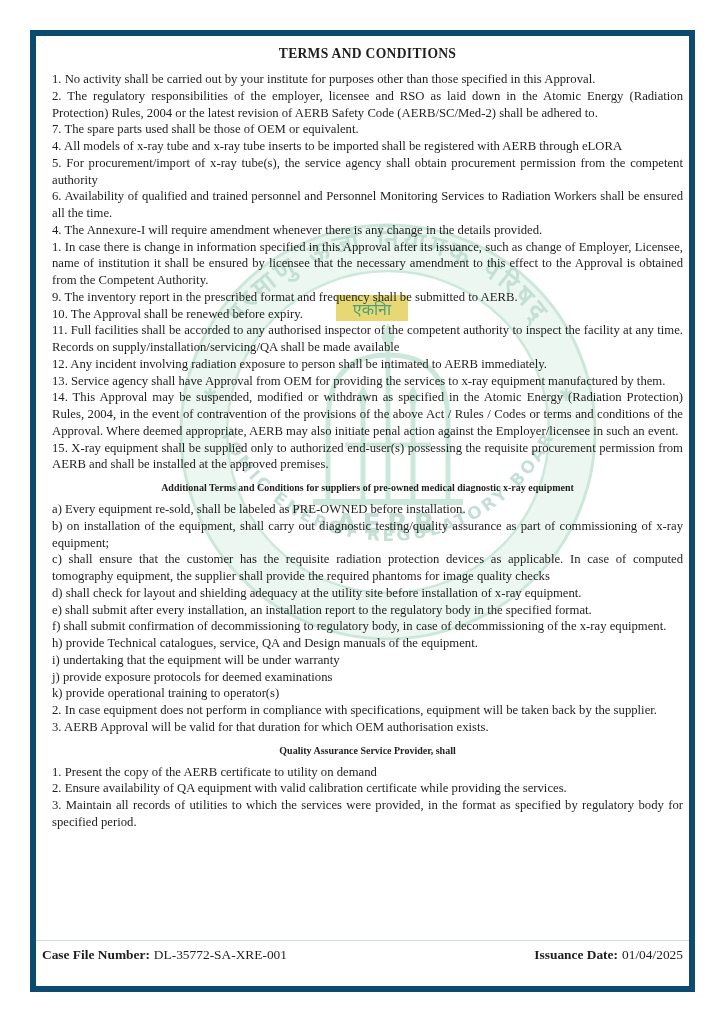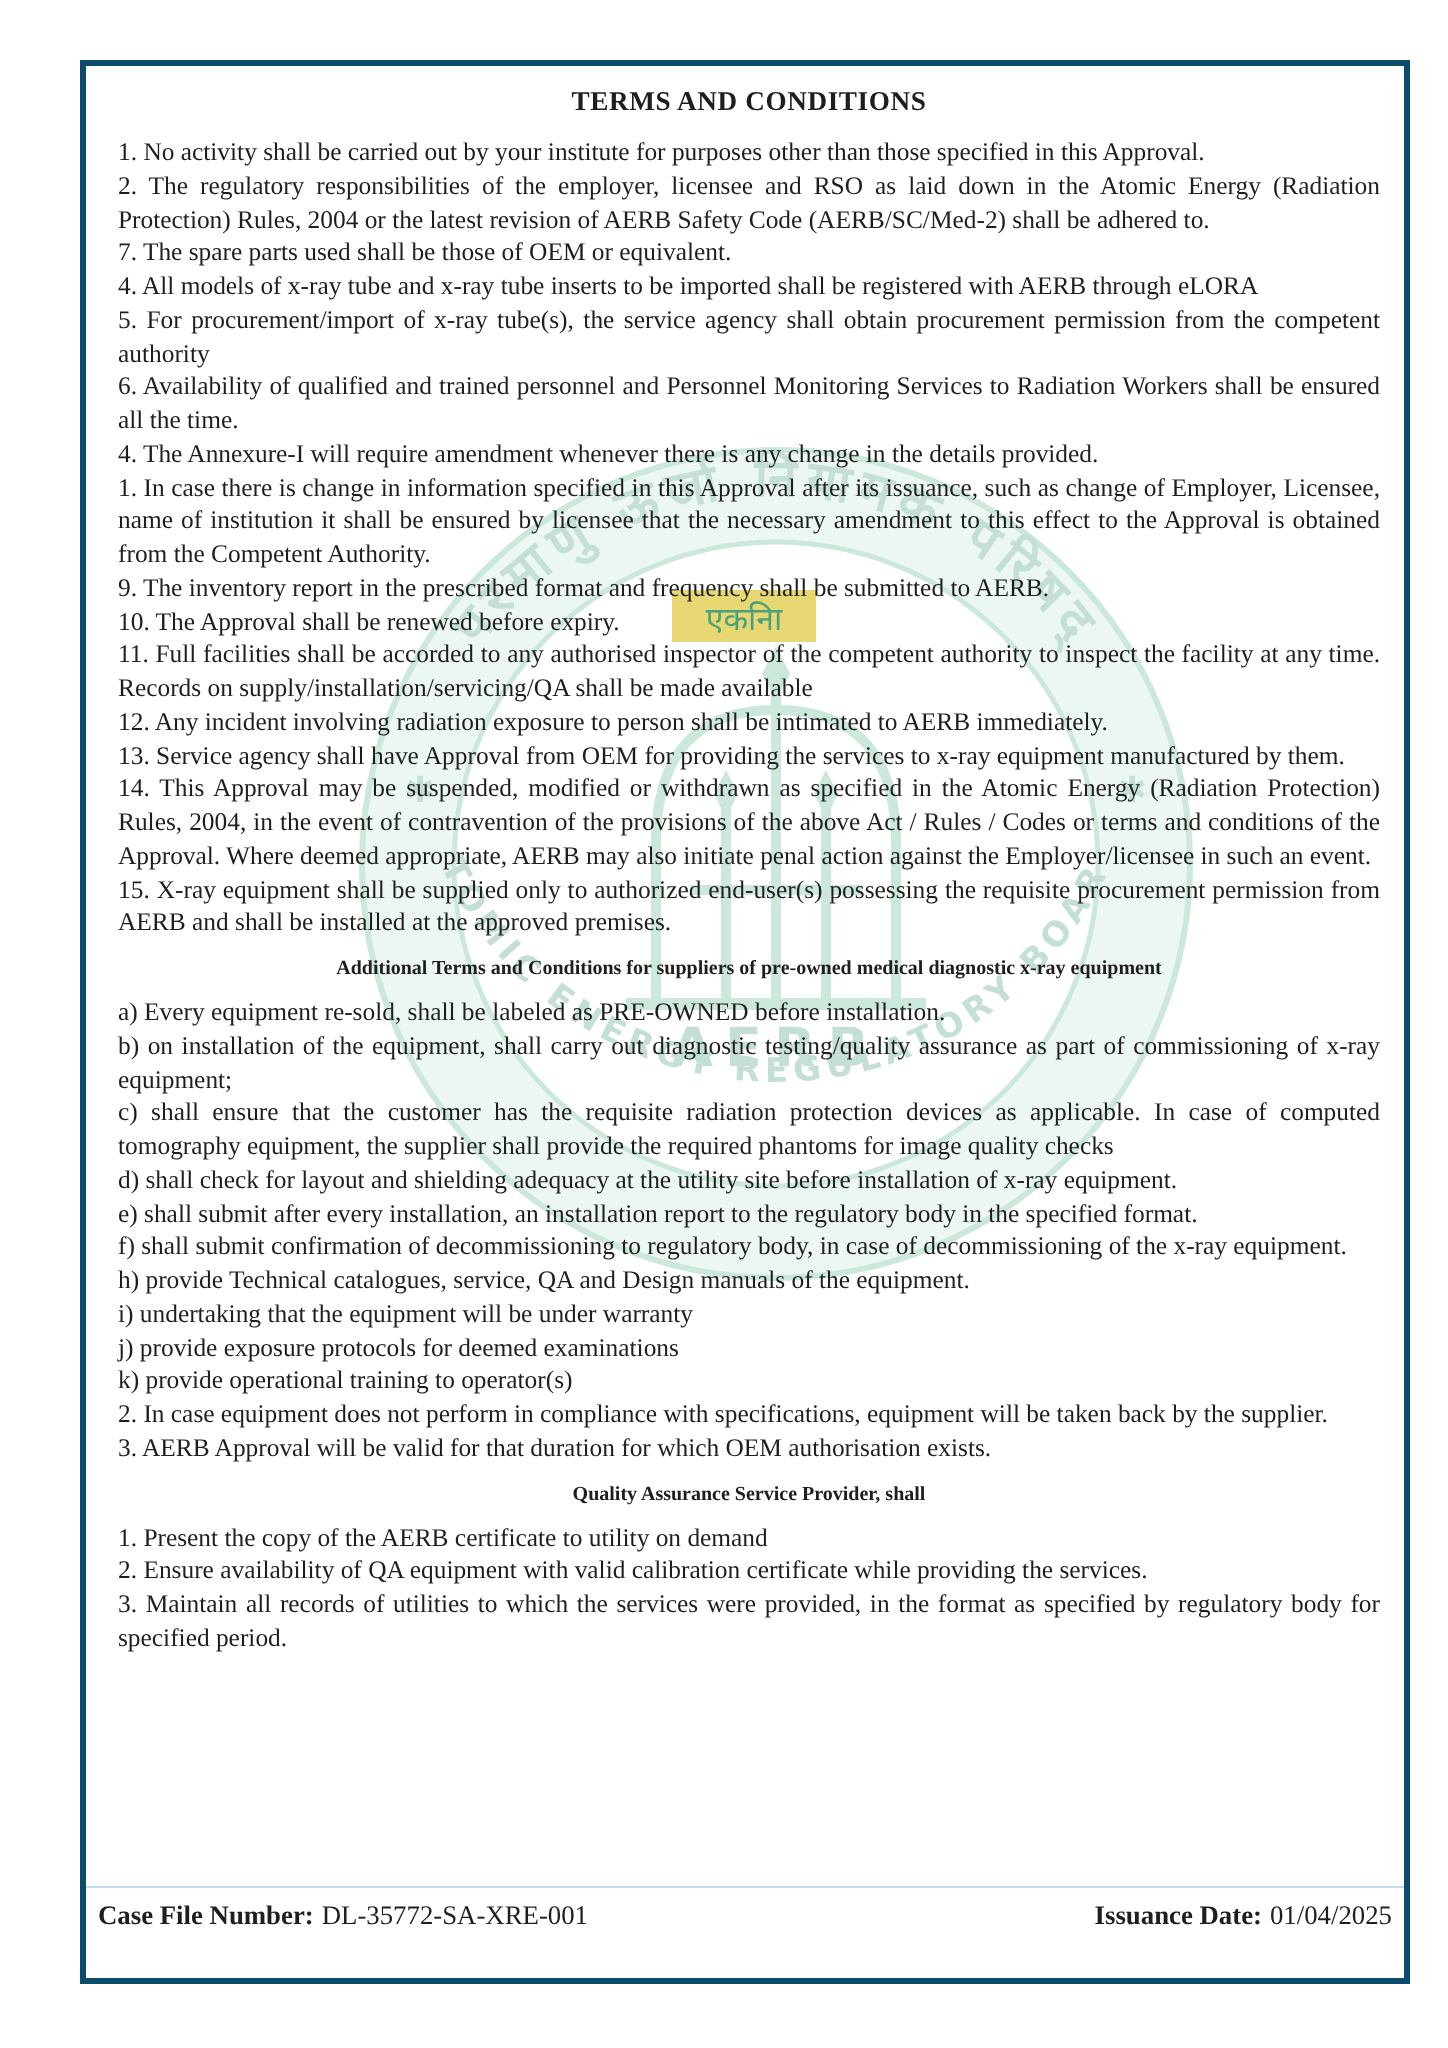--- a/index.html
+++ b/index.html
@@ -6,23 +6,23 @@
   html,body { background:#ffffff; }
   body {
     width:724px; height:1024px;
     position:relative;
     font-family:"Liberation Serif", serif;
     color:#1e1e1e;
     overflow:hidden;
   }
   .frame {
     position:absolute;
-    left:40px; top:30px;
+    left:30px; top:30px;
     width:665px; height:962px;
-    border:3px solid #0c4a6e;
+    border:6px solid #0c4a6e;
     background:transparent;
   }
   .watermark {
     position:absolute;
     left:173px; top:217px;
     width:430px; height:430px;
     pointer-events:none;
   }
   .content {
     position:absolute;

